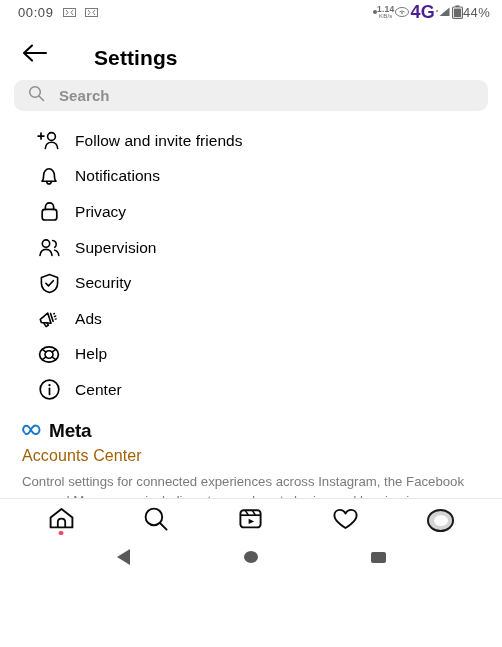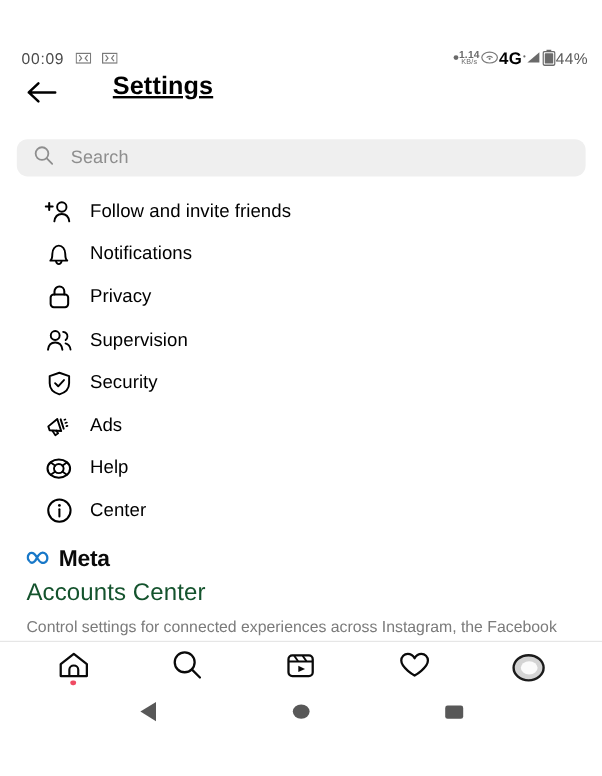--- a/index.html
+++ b/index.html
@@ -10,21 +10,20 @@
     font-family: "Liberation Sans", sans-serif;
     overflow: hidden;
   }
   #app {
     position: relative;
     width: 502px;
     height: 572px;
     background: #ffffff;
     display: flex;
     flex-direction: column;
-    margin-top: 36px;
   }
 
   
   .statusbar {
     height: 24px;
     flex: 0 0 24px;
     display: flex;
     align-items: center;
     padding: 0 12px 0 18px;
     font-size: 12.5px;
@@ -32,31 +31,30 @@
     letter-spacing: .2px;
   }
   .sb-left { display: flex; align-items: center; gap: 9px; }
   .sb-time { font-size: 13px; color: #4a4a4a; font-weight: 500; letter-spacing: .6px; }
   .sb-right { margin-left: auto; display: flex; align-items: center; gap: 0; }
   .sb-ico { display: inline-flex; align-items: center; color: #6a6a6a; }
   .sb-dot { width: 4px; height: 4px; border-radius: 50%; background: #6a6a6a; display:inline-block; }
   .netspeed { display: flex; flex-direction: column; align-items: center; line-height: 1; }
   .netspeed .n1 { font-size: 8.5px; color: #6a6a6a; font-weight: 600; }
   .netspeed .n2 { font-size: 6px; color: #6a6a6a; }
-  .sb-4g { font-size: 14px; color: #000000; font-weight: 600; letter-spacing: .3px;}
+  .sb-4g { font-size: 18px; color: #4c1d95; font-weight: 600; letter-spacing: .3px;}
   .sb-batt-txt { font-size: 13px; color: #5a5a5a; font-weight: 500; letter-spacing:.3px;text-align:right;}
 
   
   .header {
     flex: 0 0 46px;
     display: flex;
-    align-items: flex-start;
+    align-items: flex-end;
     padding-left: 18px;
     position: relative;
-    text-decoration: underline;
   }
   .back-btn {
     width: 34px; height: 34px;
     display: flex; align-items: center; justify-content: center;
     cursor: pointer;
   }
   .page-title {
     font-size: 21px;
     font-weight: 700;
     color: #000;
@@ -68,20 +66,21 @@
   .search-wrap { padding: 10px 14px 6px 14px; flex: 0 0 auto; }
   .search-bar {
     height: 31px;
     background: #efefef;
     border-radius: 9px;
     display: flex;
     align-items: center;
     padding: 0 14px;
     gap: 14px;
     cursor: text;
+    font-weight: bold;
   }
   .search-ph { font-size: 15px; color: #8e8e8e; letter-spacing: .1px; }
 
   
   .menu { flex: 0 0 auto; padding-top: 6px; }
   .menu-row {
     height: 35.6px;
     display: flex;
     align-items: center;
     padding-left: 36px;
@@ -99,22 +98,22 @@
     color: #000;
     letter-spacing: .05px;
   }
 
   
   .meta-block { padding: 12px 18px 0 22px; flex: 1 1 auto; overflow: hidden; }
   .meta-brand { display: flex; align-items: center; gap: 6px; }
   .meta-name { font-size: 19px; font-weight: 700; color: #0a0a0a; letter-spacing: -.2px; }
   .accounts-center {
     margin-top: 5px;
-    font-size: 20px;
-    color: #14532d;
+    font-size: 16px;
+    color: #a16207;
     letter-spacing: .1px;
     cursor: pointer;
   }
   .meta-desc {
     margin-top: 7px;
     font-size: 13.2px;
     line-height: 1.45;
     color: #7b7b7b;
     max-width: 452px;
   }

